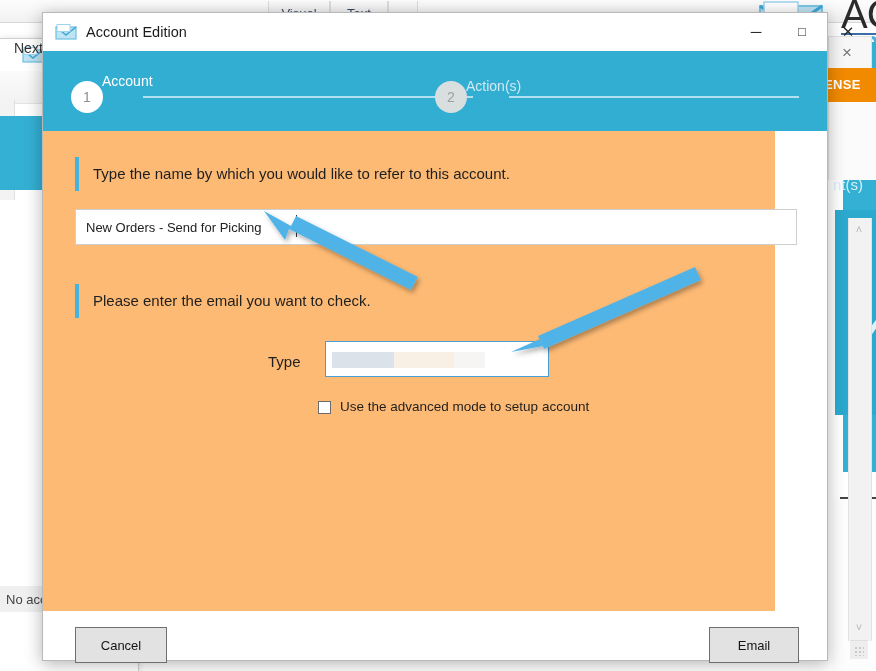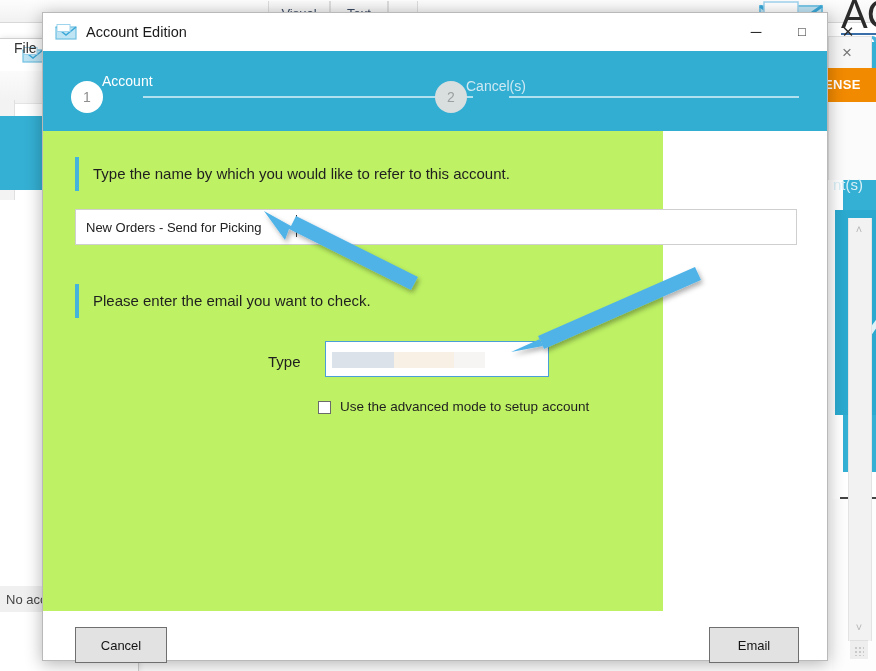--- a/index.html
+++ b/index.html
@@ -233,22 +233,22 @@
     text-align: center; line-height: 32px; font-size: 14px;
   }
   .step-circle.active { left: 28px; background:#ffffff; color:#8e8e8e; }
   .step-circle.inactive{ left: 392px; background:#d9dedf; color:#9aa0a1; }
   .step-label { position: absolute; font-size: 14px; white-space: nowrap; }
   .step-label.a { left: 59px; top: 22px; color:#ffffff; }
   .step-label.b { left: 423px; top: 27px; color:#cfe9f3; }
 
   
   .dlg-body {
-    position: absolute; left: 0; top: 118px; width: 620px; height: 480px;
-    background: #bef264;
+    position: absolute; left: 0; top: 118px; width: 732px; height: 480px;
+    background: #fdba74;
   }
   .section-bar {
     position: absolute; width: 4px; height: 34px; background: #45b4dd;
   }
   .section-bar.s1 { left: 32px; top: 26px; }
   .section-bar.s2 { left: 32px; top: 153px; }
   .section-text {
     position: absolute; font-size: 15px; color: #1f1f1f; white-space: nowrap;
   }
   .section-text.s1 { left: 50px; top: 34px; }
@@ -348,21 +348,21 @@
     <div class="bgl-window">
       <div class="bgl-title"></div>
       <svg class="bgl-title-icon" viewBox="0 0 22 16">
         <rect x="1" y="3" width="20" height="12" fill="#bfe4f4" stroke="#6fc0e2" stroke-width="1.2"></rect>
         <path d="M1 3 L11 11 L21 3" fill="none" stroke="#3ba8d8" stroke-width="1.6"></path>
         <rect x="2" y="0.5" width="13" height="7" fill="#ffffff" stroke="#9ed4ee" stroke-width="1"></rect>
       </svg>
       <div class="bgl-title-text">A…</div>
       <div class="bgl-menubar"></div>
     </div>
-    <div class="bgl-menu-file">File</div>
+    <div class="bgl-menu-file">Next</div>
     <div class="bgl-leftcol"></div>
     <div class="bgl-orange-tick"></div>
     <div class="bgl-me">ME</div>
     <div class="bgl-teal-block">
       <div class="bgl-plus-circle"></div>
     </div>
     <div class="bgl-noacc-bg"></div>
     <div class="bgl-noacc">No acc</div>
   </div>
 
@@ -379,21 +379,21 @@
       <div class="winbtn max">□</div>
       <div class="winbtn close winbtn-close2">✕</div>
     </div>
 
     <div class="stepper">
       <div class="step-line l1"></div>
       <div class="step-line l2"></div>
       <div class="step-circle active">1</div>
       <div class="step-label a">Account</div>
       <div class="step-circle inactive">2</div>
-      <div class="step-label b">Cancel(s)</div>
+      <div class="step-label b">Action(s)</div>
     </div>
 
     <div class="dlg-body">
 
       <div class="section-bar s1"></div>
       <div class="section-text s1">Type the name by which you would like to refer to this account.</div>
 
       <input class="name-input" type="text" value="New Orders - Send for Picking" style="">
       <div class="name-caret"></div>
 

